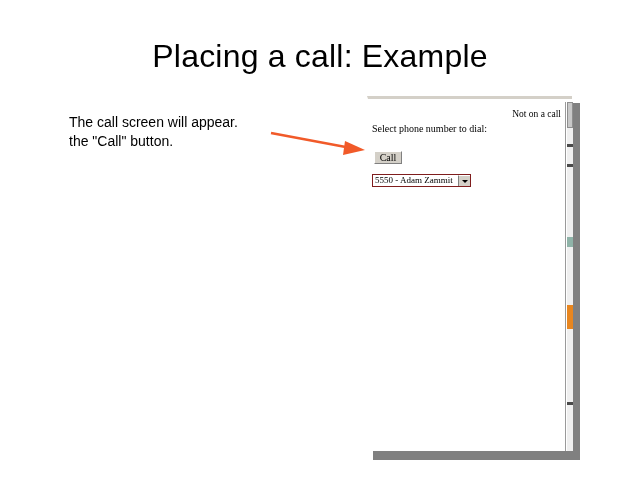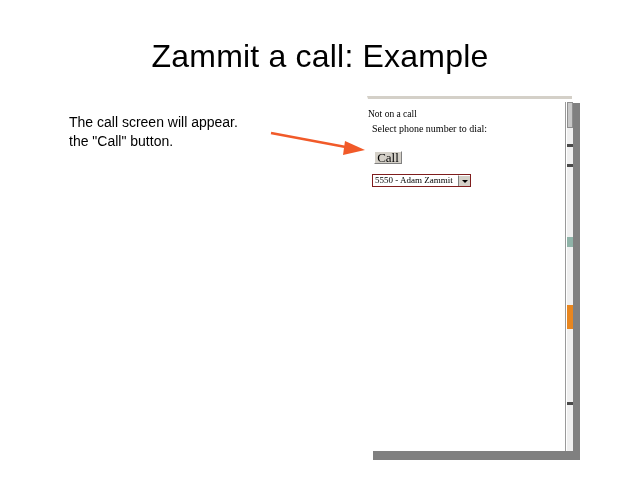--- a/index.html
+++ b/index.html
@@ -149,21 +149,21 @@
     height: 10px;
     background: #8fb3a8;
   }
 
   
   #call-status {
     position: absolute;
     left: 0;
     top: 7px;
     width: 193px;
-    text-align: left;
+    text-align: right;
     font-family: "Liberation Serif", serif;
     font-size: 9.5px;
     color: #000000;
     white-space: nowrap;
   }
   #dial-label {
     position: absolute;
     left: 4px;
     top: 21px;
     font-family: "Liberation Serif", serif;
@@ -218,33 +218,33 @@
     top: 49px;
     width: 28px;
     height: 13px;
     background: #d4d0c8;
     border-top: 1px solid #ffffff;
     border-left: 1px solid #ffffff;
     border-right: 1px solid #808080;
     border-bottom: 1px solid #808080;
     box-sizing: border-box;
     font-family: "Liberation Serif", serif;
-    font-size: 13px;
+    font-size: 10px;
     line-height: 11px;
     text-align: center;
     color: #000000;
     cursor: default;
   }
 </style>
 </head>
 <body>
 
 <div id="slide">
 
-  <div id="slide-title">Zammit a call: Example</div>
+  <div id="slide-title">Placing a call: Example</div>
 
   <div id="body-text">
     <div>The call screen will appear.</div>
     <div>the "Call" button.</div>
   </div>
 
   <div id="arrow-annotation">
     <svg width="110" height="40" viewBox="0 0 110 40" xmlns="http://www.w3.org/2000/svg">
       <line x1="6" y1="11" x2="86" y2="26" stroke="#f15a29" stroke-width="2.4"></line>
       <polygon points="80,19 100,28 78,33" fill="#f15a29"></polygon>

